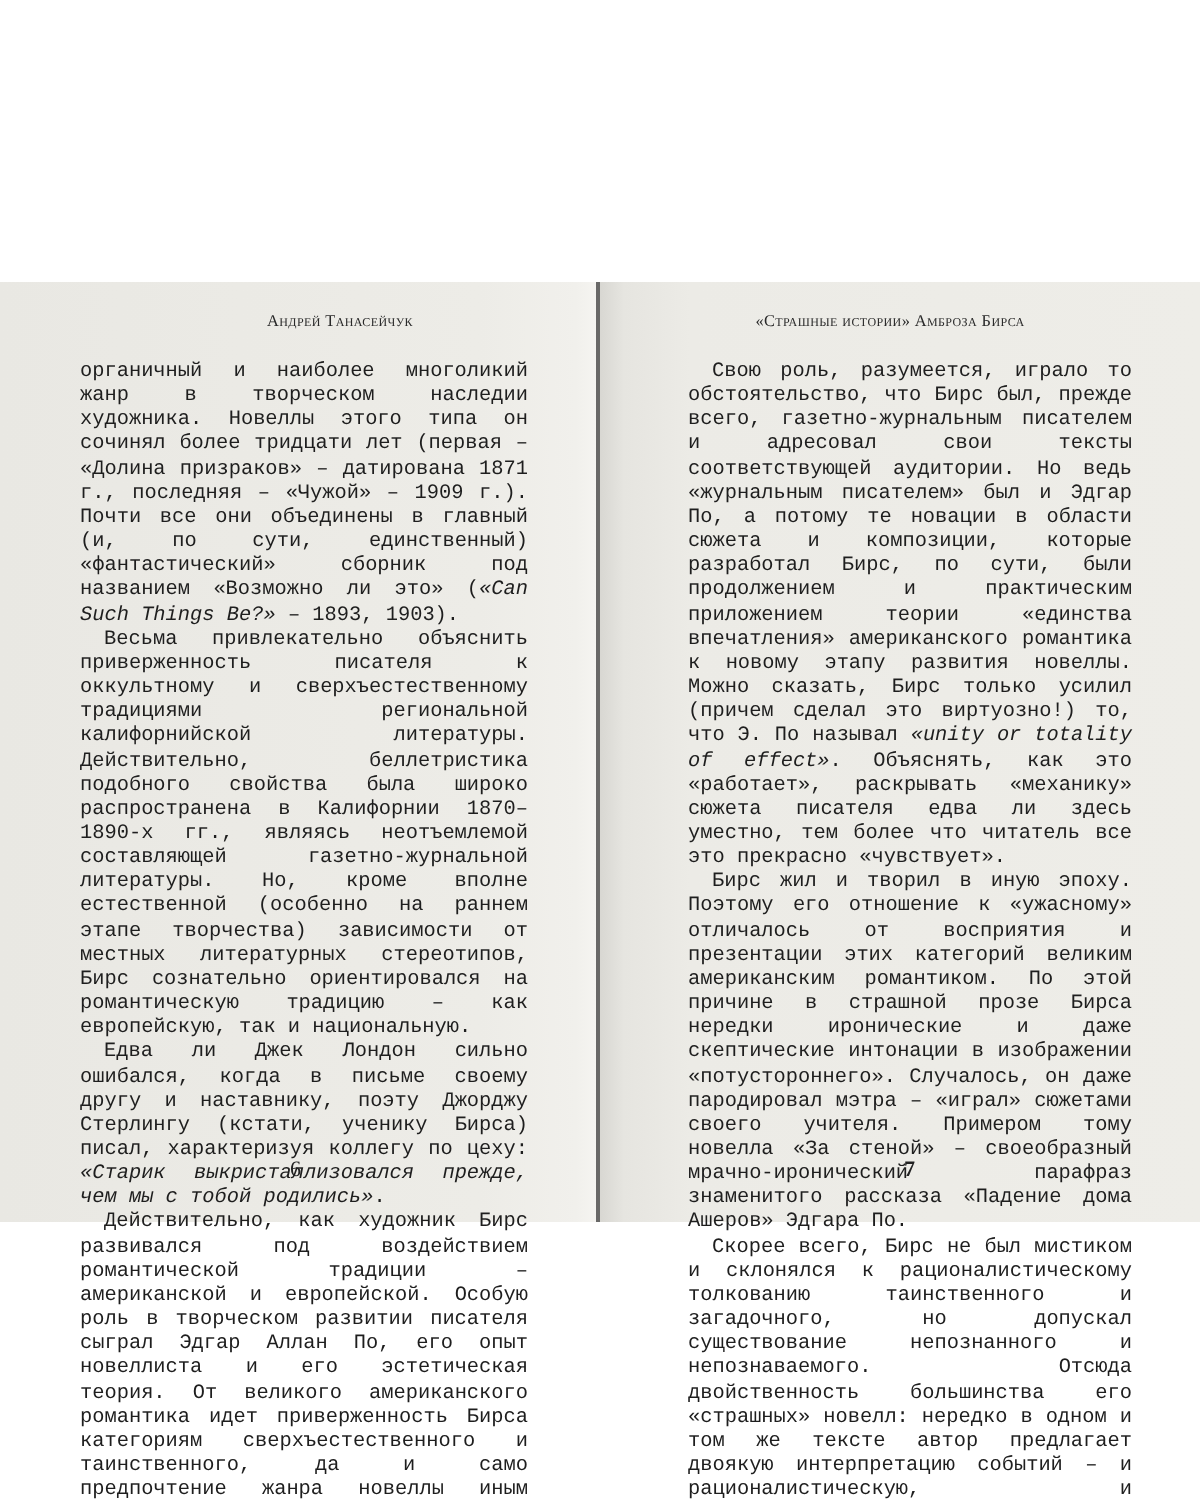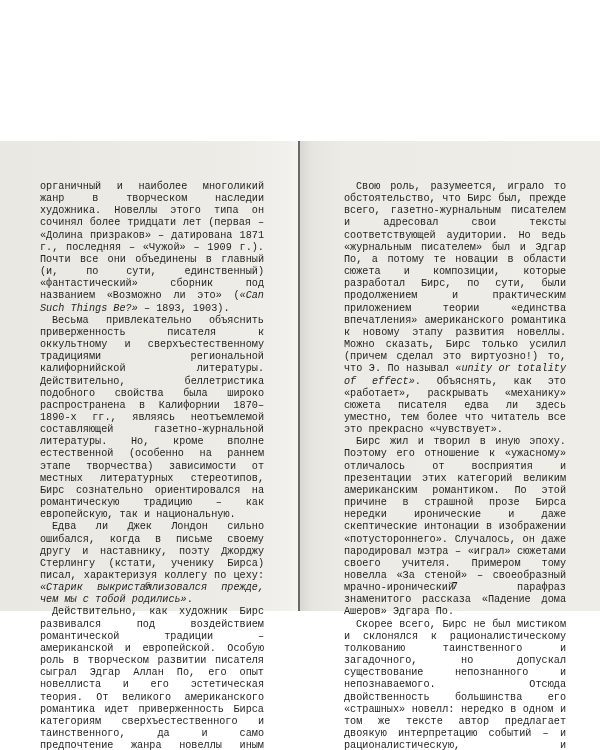--- a/index.html
+++ b/index.html
@@ -39,38 +39,40 @@
     position: absolute; top: 438px; font-size: 11px; color: #222;
   }
   .page.left .folio { left: 145px; }
   .page.right .folio { left: 152px; font-weight: bold; }
 </style>
 </head>
 <body>
 
 <div class="spread">
   <div class="page left">
+    <div class="running-head">Андрей Танасейчук</div>
     <div class="text">
       <p class="cont">
         <span>органичный и наиболее многоликий жанр в творческом наследии художника. Новеллы этого типа он сочинял более тридцати лет (первая – «Долина призраков» – датирована 1871 г., последняя – «Чужой» – 1909 г.). Почти все они объединены в главный (и, по сути, единственный) «фантастический» сборник под названием «Возможно ли это» (</span><i>«Can Such Things Be?»</i><span> – 1893, 1903).</span>
       </p>
       <p>
         <span>Весьма привлекательно объяснить приверженность писателя к оккультному и сверхъестественному традициями региональной калифорнийской литературы. Действительно, беллетристика подобного свойства была широко распространена в Калифорнии 1870–1890-х гг., являясь неотъемлемой составляющей газетно-журнальной литературы. Но, кроме вполне естественной (особенно на раннем этапе творчества) зависимости от местных литературных стереотипов, Бирс сознательно ориентировался на романтическую традицию – как европейскую, так и национальную.</span>
       </p>
       <p>
         <span>Едва ли Джек Лондон сильно ошибался, когда в письме своему другу и наставнику, поэту Джорджу Стерлингу (кстати, ученику Бирса) писал, характеризуя коллегу по цеху: </span><i>«Старик выкристаллизовался прежде, чем мы с тобой родились»</i><span>.</span>
       </p>
       <p>
         <span>Действительно, как художник Бирс развивался под воздействием романтической традиции – американской и европейской. Особую роль в творческом развитии писателя сыграл Эдгар Аллан По, его опыт новеллиста и его эстетическая теория. От великого американского романтика идет приверженность Бирса категориям сверхъестественного и таинственного, да и само предпочтение жанра новеллы иным литературным формам – во многом – имело тот же источник. Бирс называл По «величайшим американцем» и не скрывал, что считает себя его учеником и последователем. Развивая жанр «страшной» новеллы, он продолжил эксперименты своего учителя в области «тотального» эмоционального воздействия</span>
       </p>
     </div>
     <div class="folio">6</div>
   </div>
 
   <div class="page right">
+    <div class="running-head">«Страшные истории» Амброза Бирса</div>
     <div class="text">
       <p>
         <span>Свою роль, разумеется, играло то обстоятельство, что Бирс был, прежде всего, газетно-журнальным писателем и адресовал свои тексты соответствующей аудитории. Но ведь «журнальным писателем» был и Эдгар По, а потому те новации в области сюжета и композиции, которые разработал Бирс, по сути, были продолжением и практическим приложением теории «единства впечатления» американского романтика к новому этапу развития новеллы. Можно сказать, Бирс только усилил (причем сделал это виртуозно!) то, что Э. По называл </span><i>«unity or totality of effect»</i><span>. Объяснять, как это «работает», раскрывать «механику» сюжета писателя едва ли здесь уместно, тем более что читатель все это прекрасно «чувствует».</span>
       </p>
       <p>
         <span>Бирс жил и творил в иную эпоху. Поэтому его отношение к «ужасному» отличалось от восприятия и презентации этих категорий великим американским романтиком. По этой причине в страшной прозе Бирса нередки иронические и даже скептические интонации в изображении «потустороннего». Случалось, он даже пародировал мэтра – «играл» сюжетами своего учителя. Примером тому новелла «За стеной» – своеобразный мрачно-иронический парафраз знаменитого рассказа «Падение дома Ашеров» Эдгара По.</span>
       </p>
       <p>
         <span>Скорее всего, Бирс не был мистиком и склонялся к рационалистическому толкованию таинственного и загадочного, но допускал существование непознанного и непознаваемого. Отсюда двойственность большинства его «страшных» новелл: нередко в одном и том же тексте автор предлагает двоякую интерпретацию событий – и рационалистическую, и «сверхъестественную».</span>
       </p>

